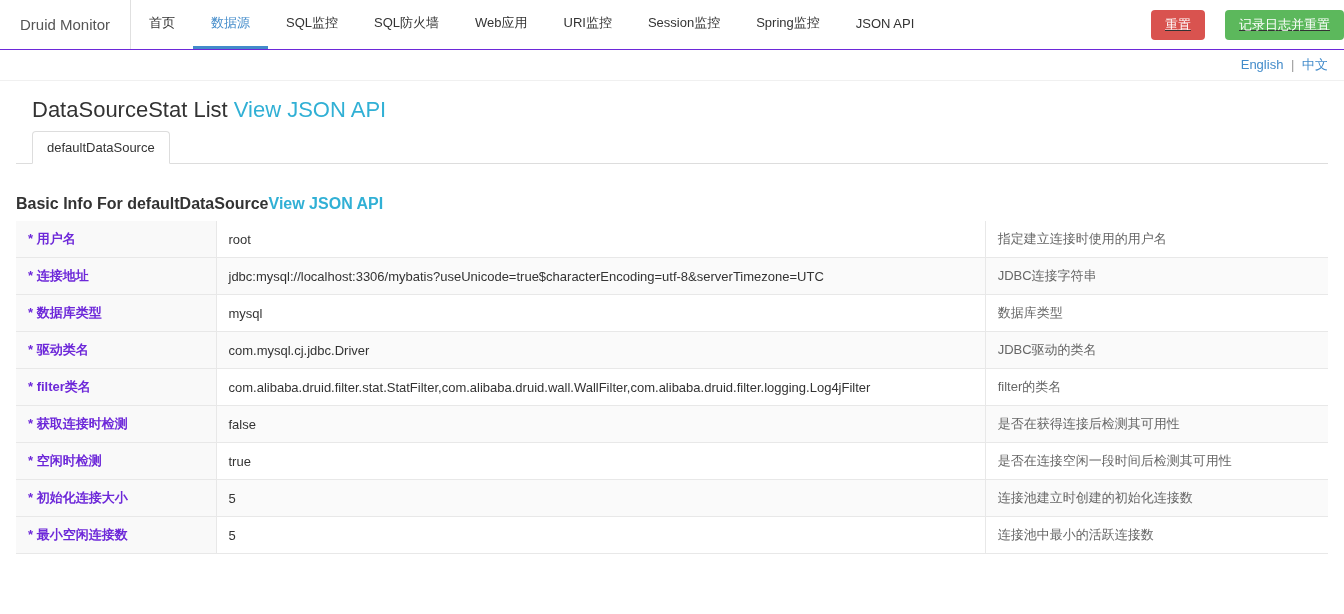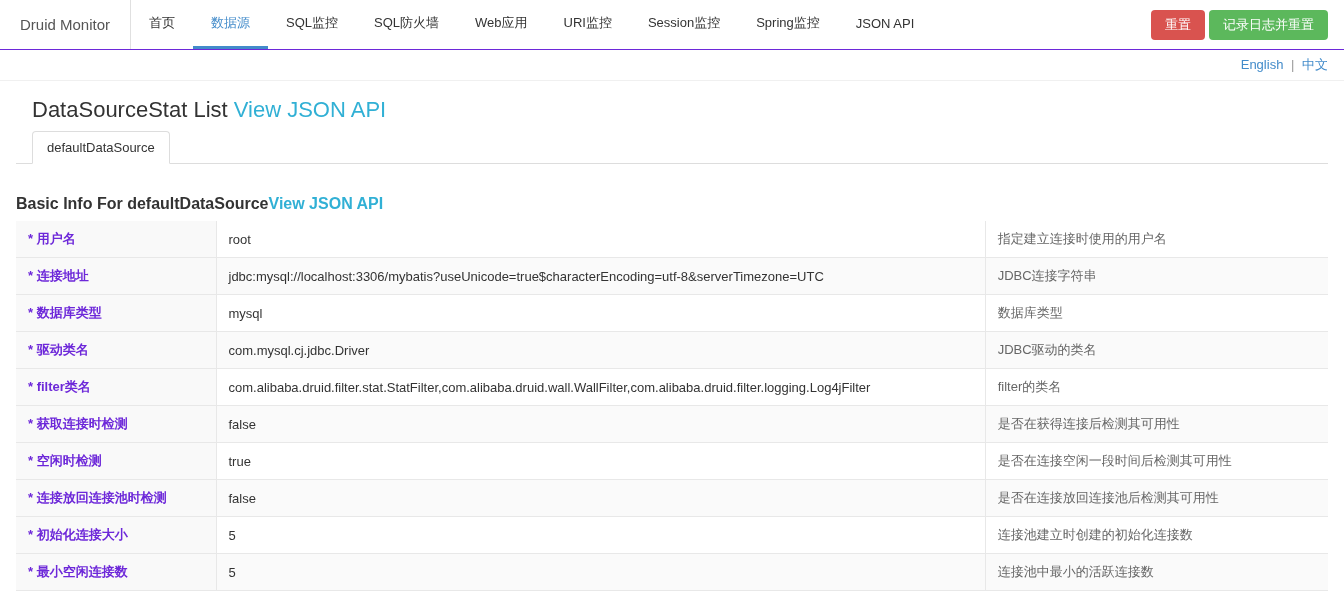--- a/index.html
+++ b/index.html
@@ -40,22 +40,22 @@
       color: #333;
       border-bottom: 3px solid transparent;
     }
     .nav-item.active {
       border-bottom: 3px solid #428bca;
       color: #428bca;
     }
     .nav-buttons {
       display: flex;
       align-items: center;
-      gap: 4px;
-      padding-right: 16px;
+      gap: 20px;
+      text-decoration: underline;
     }
     .btn-reset {
       background: #d9534f;
       color: #fff;
       border: none;
       padding: 6px 14px;
       border-radius: 4px;
       cursor: pointer;
       font-size: 13px;
     }
@@ -235,25 +235,20 @@
           <td>* 获取连接时检测</td>
           <td>false</td>
           <td>是否在获得连接后检测其可用性</td>
         </tr>
         <tr>
           <td>* 空闲时检测</td>
           <td>true</td>
           <td>是否在连接空闲一段时间后检测其可用性</td>
         </tr>
         <tr>
-          <td>* 连接放回连接池时检测</td>
-          <td>false</td>
-          <td>是否在连接放回连接池后检测其可用性</td>
-        </tr>
-        <tr>
           <td>* 初始化连接大小</td>
           <td>5</td>
           <td>连接池建立时创建的初始化连接数</td>
         </tr>
         <tr>
           <td>* 最小空闲连接数</td>
           <td>5</td>
           <td>连接池中最小的活跃连接数</td>
         </tr>
       </tbody>

